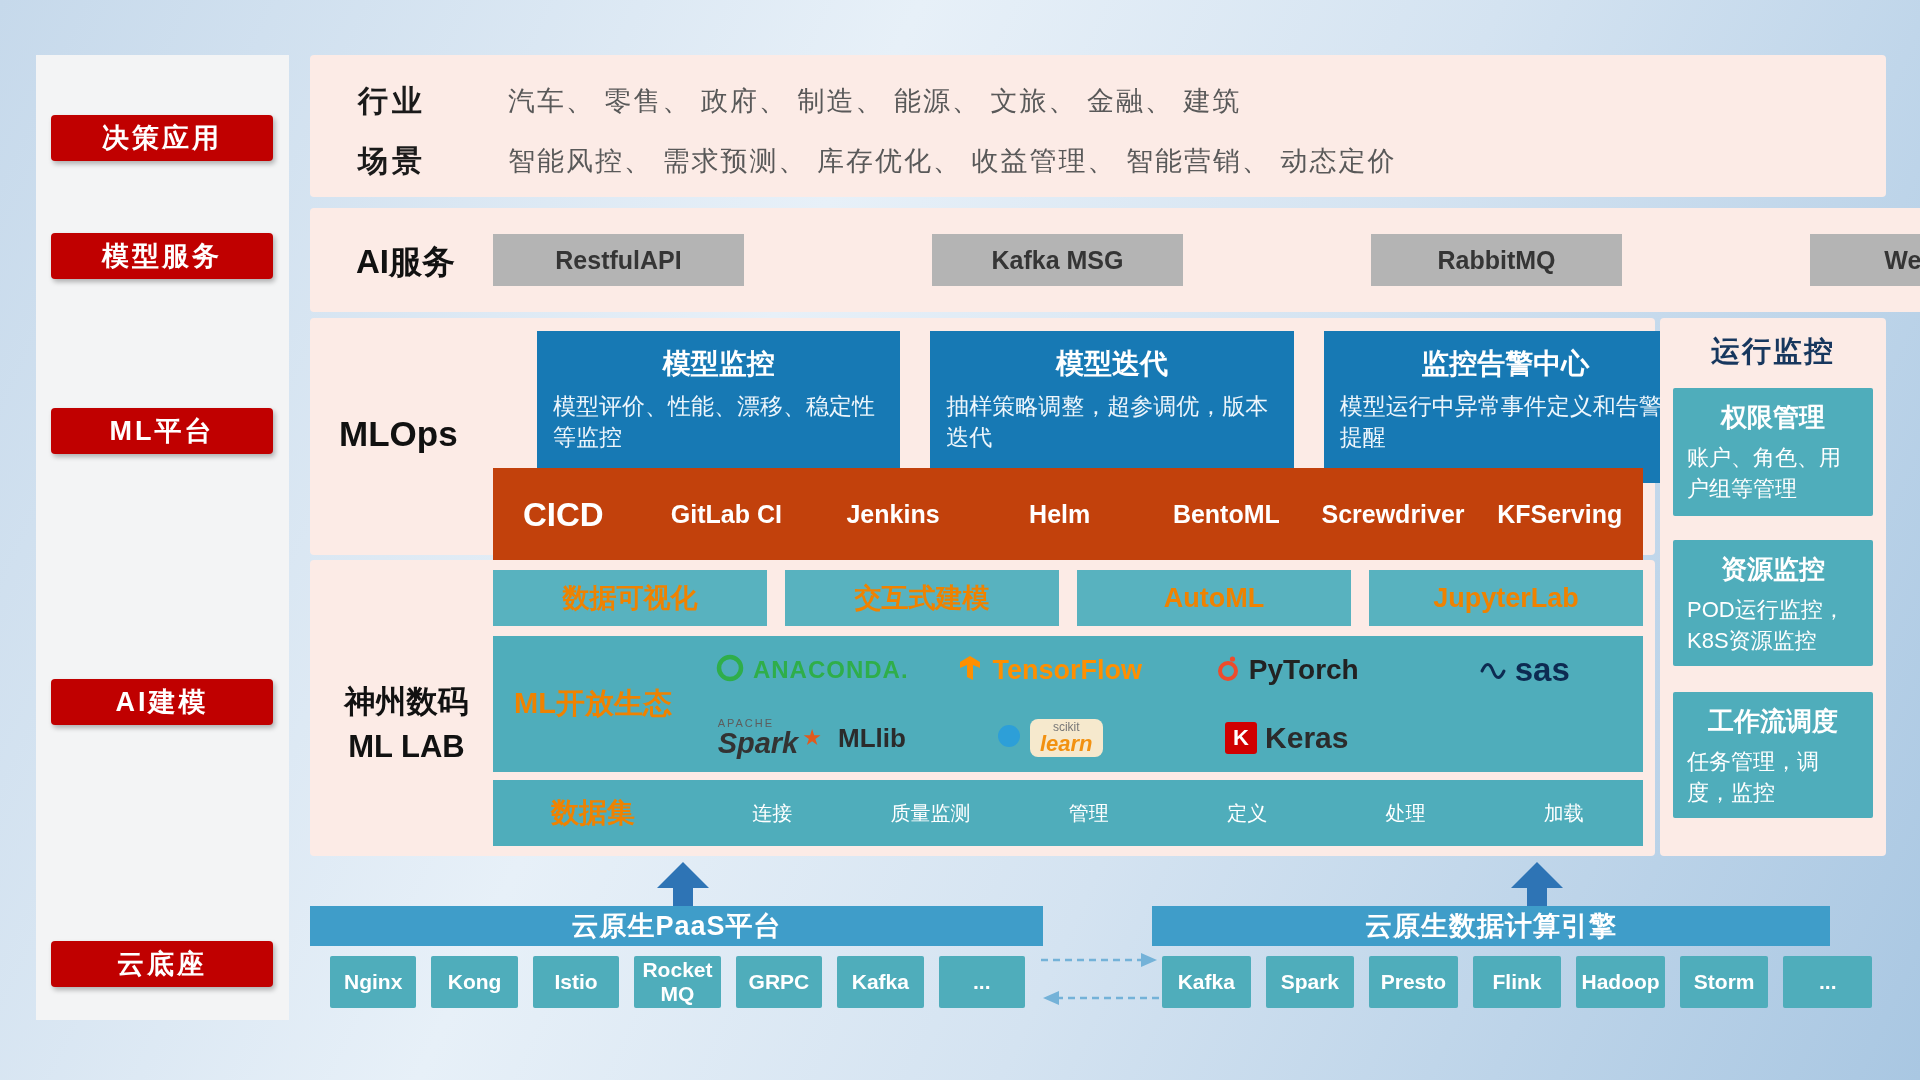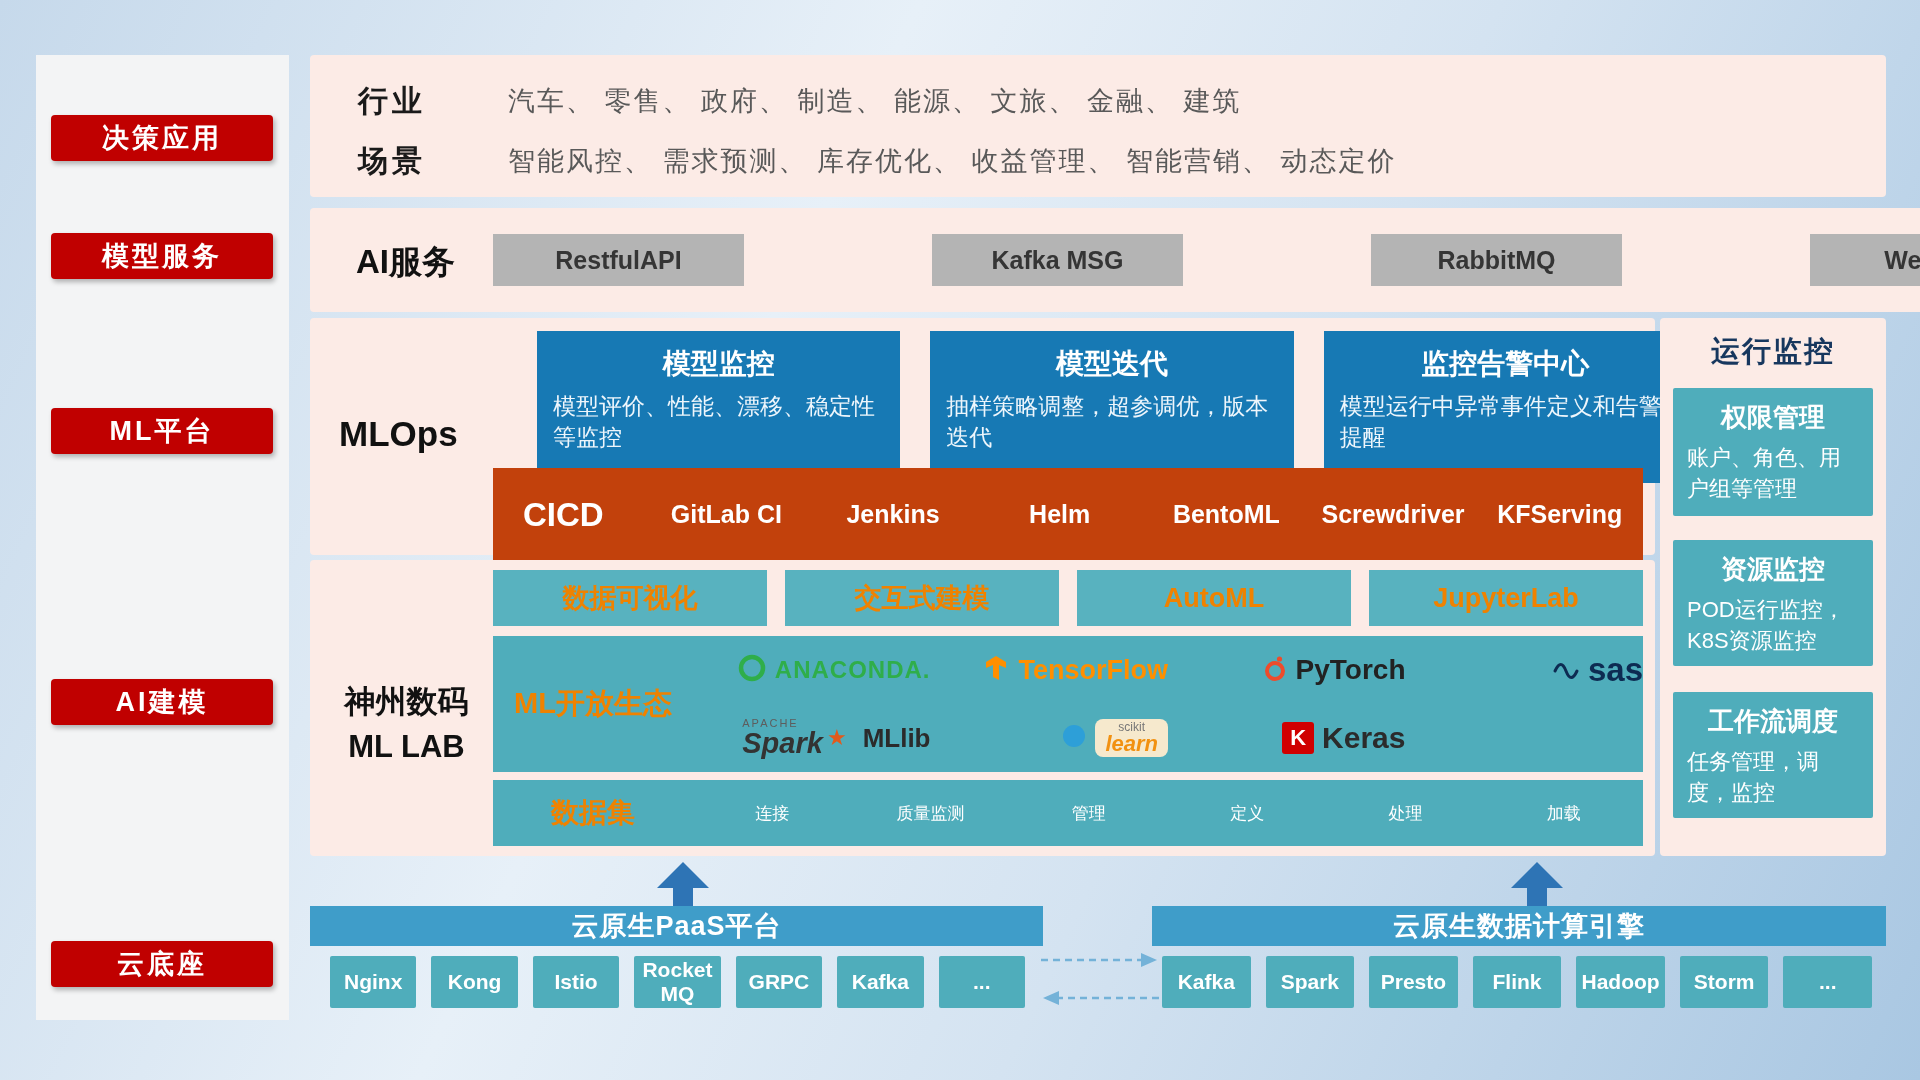--- a/index.html
+++ b/index.html
@@ -46,21 +46,21 @@
   
   .mllab-label{position:absolute;left:14px;top:120px;width:165px;text-align:center;
     font-size:31px;font-weight:700;color:#111;line-height:1.45;}
   .mllab-tools{position:absolute;left:183px;top:10px;width:1150px;height:56px;display:flex;gap:18px;}
   .tool-btn{flex:1;background:#58b2bf;color:#ef8200;font-size:27px;font-weight:700;
     display:flex;align-items:center;justify-content:center;}
   .eco-box{position:absolute;left:183px;top:76px;width:1150px;height:136px;background:#4fadbb;
     display:flex;align-items:center;}
   .eco-label{width:200px;text-align:center;color:#ef8200;font-size:29px;font-weight:700;}
   .eco-grid{flex:1;height:100%;display:grid;grid-template-columns:repeat(4,1fr);grid-template-rows:1fr 1fr;align-items:center;}
-  .logo{display:flex;align-items:center;justify-content:flex-end;gap:8px;}
+  .logo{display:flex;align-items:center;justify-content:center;gap:8px;}
   .ana-text{color:#2fae4a;font-size:24px;font-weight:800;letter-spacing:1px;}
   .tf-text{color:#ff8f00;font-size:27px;font-weight:700;}
   .pt-text{color:#222;font-size:28px;font-weight:700;}
   .sas-text{color:#0d2b52;font-size:33px;font-weight:800;}
   .spark-stack{display:flex;flex-direction:column;align-items:flex-start;line-height:1;}
   .apache-text{font-size:11px;color:#5d5d5d;letter-spacing:2px;font-style:normal;}
   .spark-word{font-size:29px;font-weight:800;font-style:italic;color:#333;}
   .star-icon{color:#e25a1c;font-size:22px;margin-left:-4px;}
   .star-icon::before{content:'★';}
   .mllib-text{font-size:26px;font-weight:700;color:#2b2b2b;margin-left:8px;}
@@ -70,34 +70,34 @@
   .sk-bottom{font-size:22px;font-weight:700;color:#f29111;font-style:italic;}
   .keras-badge{width:32px;height:32px;background:#d00000;color:#fff;border-radius:3px;
     display:flex;align-items:center;justify-content:center;font-size:22px;font-weight:800;}
   .keras-text{font-size:30px;font-weight:700;color:#2b2b2b;}
   .nx-stack{display:flex;flex-direction:column;align-items:flex-start;line-height:1.15;}
   .nx-text{font-size:24px;font-weight:700;color:#24515e;}
   .nx-sub{font-size:9px;color:#3e6472;}
   .dataset-row{position:absolute;left:183px;top:220px;width:1150px;height:66px;background:#4fadbb;
     display:flex;align-items:center;color:#fff;}
   .dataset-label{width:200px;text-align:center;color:#ef8200;font-size:28px;font-weight:700;}
-  .dataset-item{flex:1;text-align:center;font-size:17px;}
+  .dataset-item{flex:1;text-align:center;font-size:20px;}
 
   
   .monitor-title{position:absolute;top:14px;left:0;width:100%;text-align:center;
     font-size:29px;font-weight:700;color:#17375e;letter-spacing:2px;}
   .mon-card{position:absolute;left:13px;width:200px;background:#4fadbb;color:#fff;border-radius:2px;box-sizing:border-box;}
   .mon-card-title{font-size:26px;font-weight:700;text-align:center;margin:12px 0 8px;}
   .mon-card-desc{font-size:22px;line-height:1.4;padding:0 14px 10px;}
 
   
   .found-bar{position:absolute;top:906px;height:40px;background:#3f9dc9;color:#fff;
     font-size:27px;font-weight:700;display:flex;align-items:center;justify-content:center;letter-spacing:1px;}
   .bar-paas{left:310px;width:733px;}
-  .bar-compute{left:1152px;width:734px;}
+  .bar-compute{left:1152px;width:678px;}
   .chip-row{position:absolute;top:956px;height:52px;display:flex;gap:15px;}
   .row-paas{left:330px;width:695px;}
   .row-compute{left:1162px;width:710px;}
   .chip{flex:1;background:#4fadbb;color:#fff;font-size:21px;font-weight:700;border-radius:2px;
     display:flex;align-items:center;justify-content:center;text-align:center;line-height:1.15;word-break:break-all;padding:0 2px;}
 
   
   .up-arrow{position:absolute;width:52px;height:44px;}
   .up-arrow .head{width:0;height:0;border-left:26px solid transparent;border-right:26px solid transparent;
     border-bottom:26px solid #2e74b5;}

